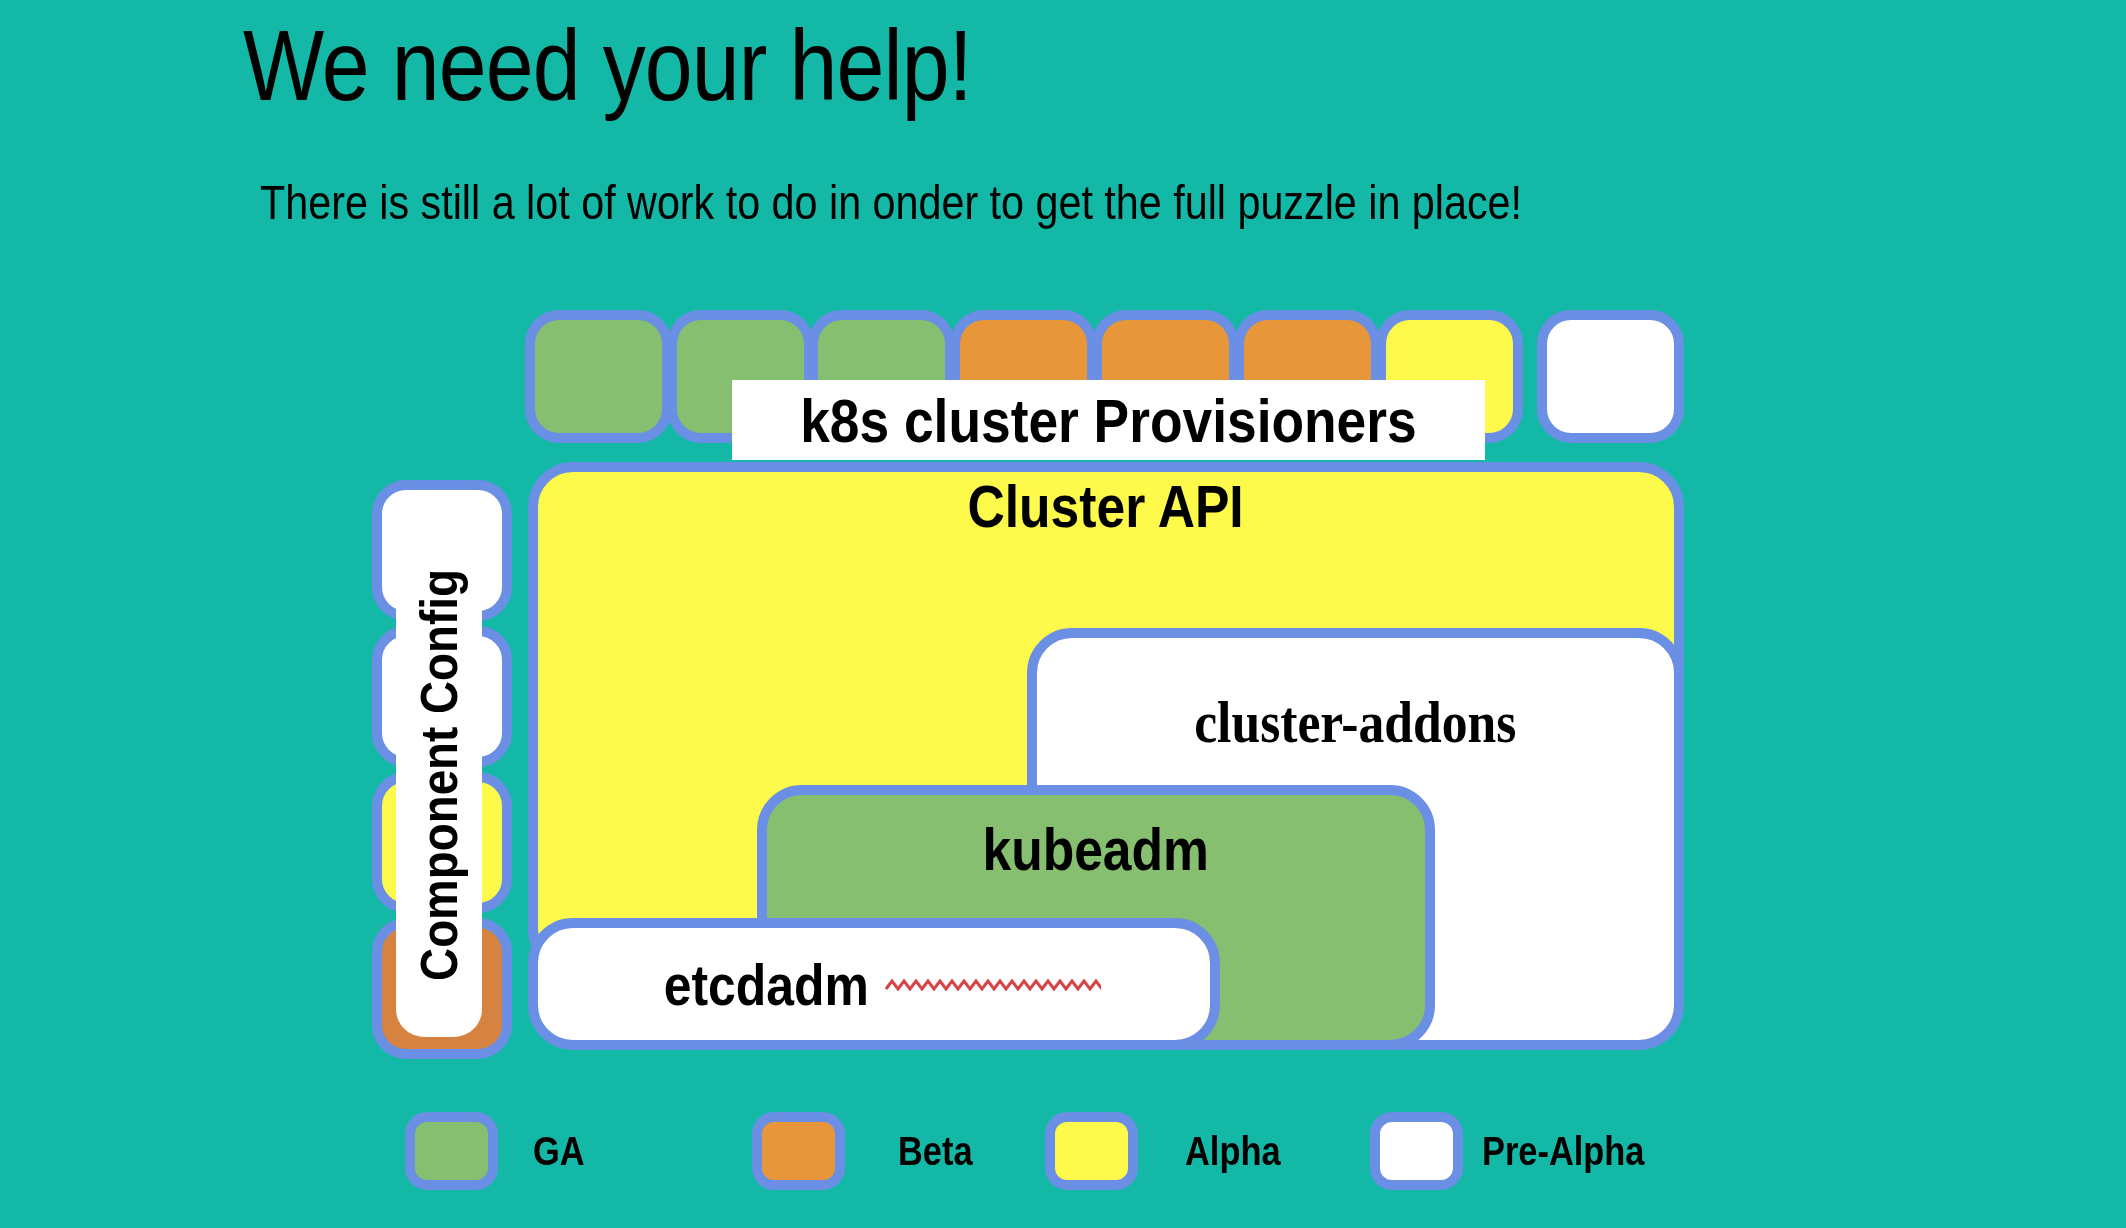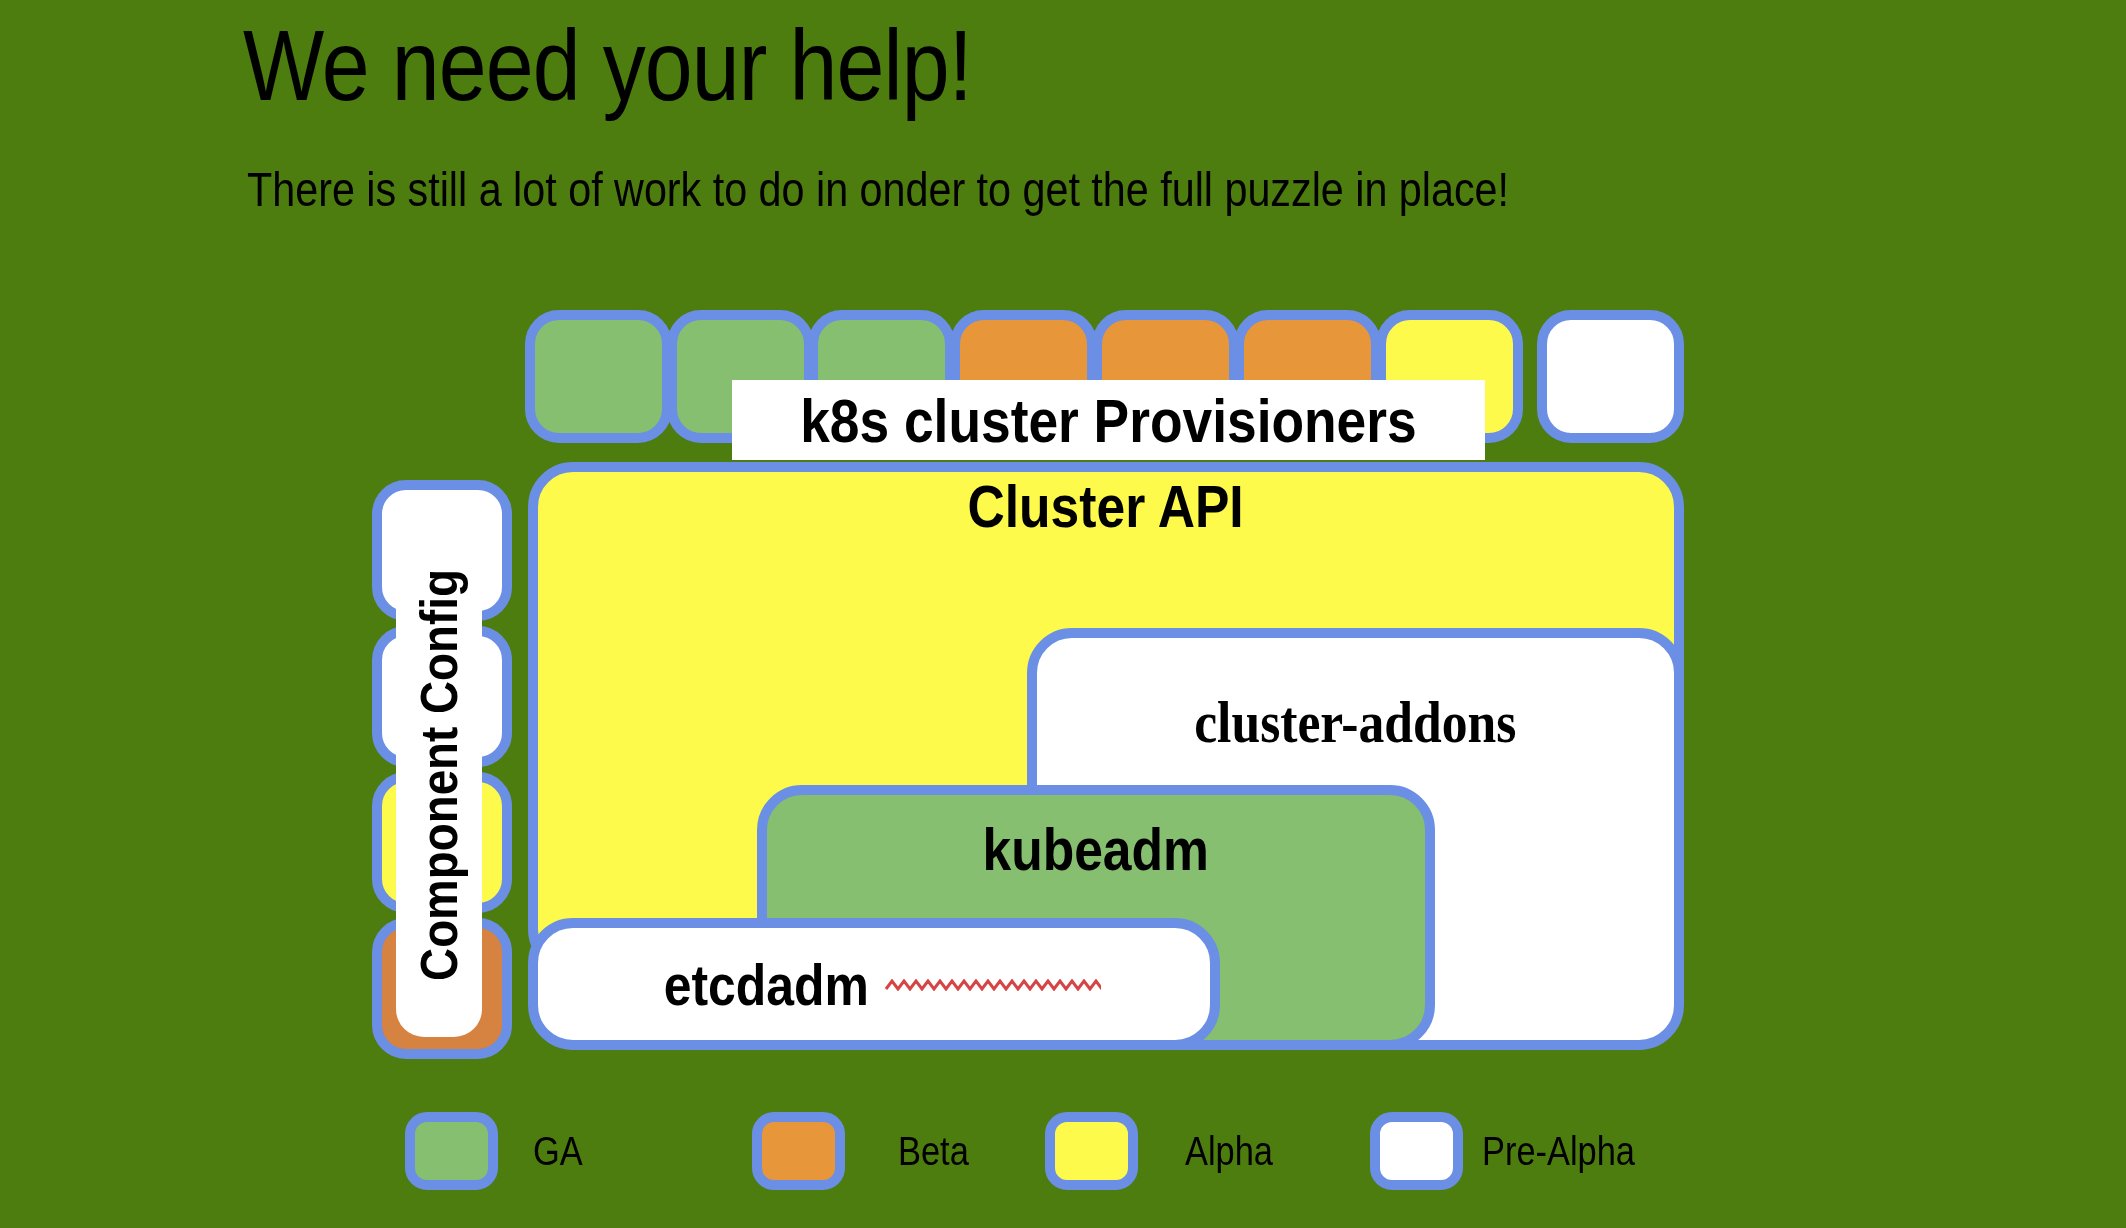--- a/index.html
+++ b/index.html
@@ -1,24 +1,24 @@
 <!DOCTYPE html>
 <html style="--border: #6b8fe4;"><head>
 <meta charset="utf-8">
 <style>
   html,body{margin:0;padding:0;background:#ffffff;}
   .page{
-    position:relative;width:2126px;height:1228px;background:#4d7c0f;overflow:hidden;
+    position:relative;width:2126px;height:1228px;background:#14b8a6;overflow:hidden;
     font-family:"Liberation Sans","DejaVu Sans",sans-serif;color:#000;
   }
   .cond{display:inline-block;transform:scaleX(0.86);transform-origin:center;white-space:nowrap;}
   .cond-left{display:inline-block;transform:scaleX(0.86);transform-origin:left center;white-space:nowrap;}
 
   .title{position:absolute;left:243px;top:8px;font-size:100px;font-weight:400;letter-spacing:-1px;margin:0;}
-  .subtitle{position:absolute;left:243px;top:158px;font-size:48px;font-weight:400;margin:4px;}
+  .subtitle{position:absolute;left:243px;top:158px;font-size:48px;font-weight:400;margin:17px;}
 
   
   .sq{position:absolute;box-sizing:border-box;border:10px solid var(--border);}
   .sq-top{width:147px;height:133px;border-radius:34px;top:310px;}
   .sq-cc{left:372px;width:140px;height:141px;border-radius:34px;}
   .legend-sw{width:93px;height:78px;border-radius:22px;top:1112px;}
 
   .prov-label{
     position:absolute;left:732px;top:345px;width:753px;height:80px;background:#ffffff;z-index:3;
     display:flex;align-items:center;justify-content:center;margin-top:35px;
@@ -38,21 +38,21 @@
   .cluster-api .box-label{font-size:60px;}
   .cluster-addons{left:1027px;top:628px;width:657px;height:422px;z-index:2;}
   .cluster-addons .box-label{padding-top:50px;font-size:60px;}
   .kubeadm{left:757px;top:785px;width:678px;height:265px;z-index:3;}
   .kubeadm .box-label{padding-top:20px;font-size:60px;}
   .etcdadm{left:528px;top:918px;width:692px;height:132px;z-index:4;
     display:flex;flex-direction:row;align-items:center;justify-content:center;}
   .etcdadm .box-label{font-size:58px;width:auto;}
   .etcdadm svg{display:block;margin-top:2px;}
 
-  .legend-label{position:absolute;top:1112px;height:78px;display:flex;align-items:center;font-size:40px;font-weight:400;}
+  .legend-label{position:absolute;top:1112px;height:78px;display:flex;align-items:center;font-size:40px;font-weight:700;}
 </style>
 </head>
 <body>
 
 <div class="page">
 
   <h1 class="title"><span class="cond-left">We need your help!</span></h1>
 
   <p class="subtitle"><span class="cond-left">There is still a lot of work to do in onder to get the full puzzle in place!</span></p>
 

